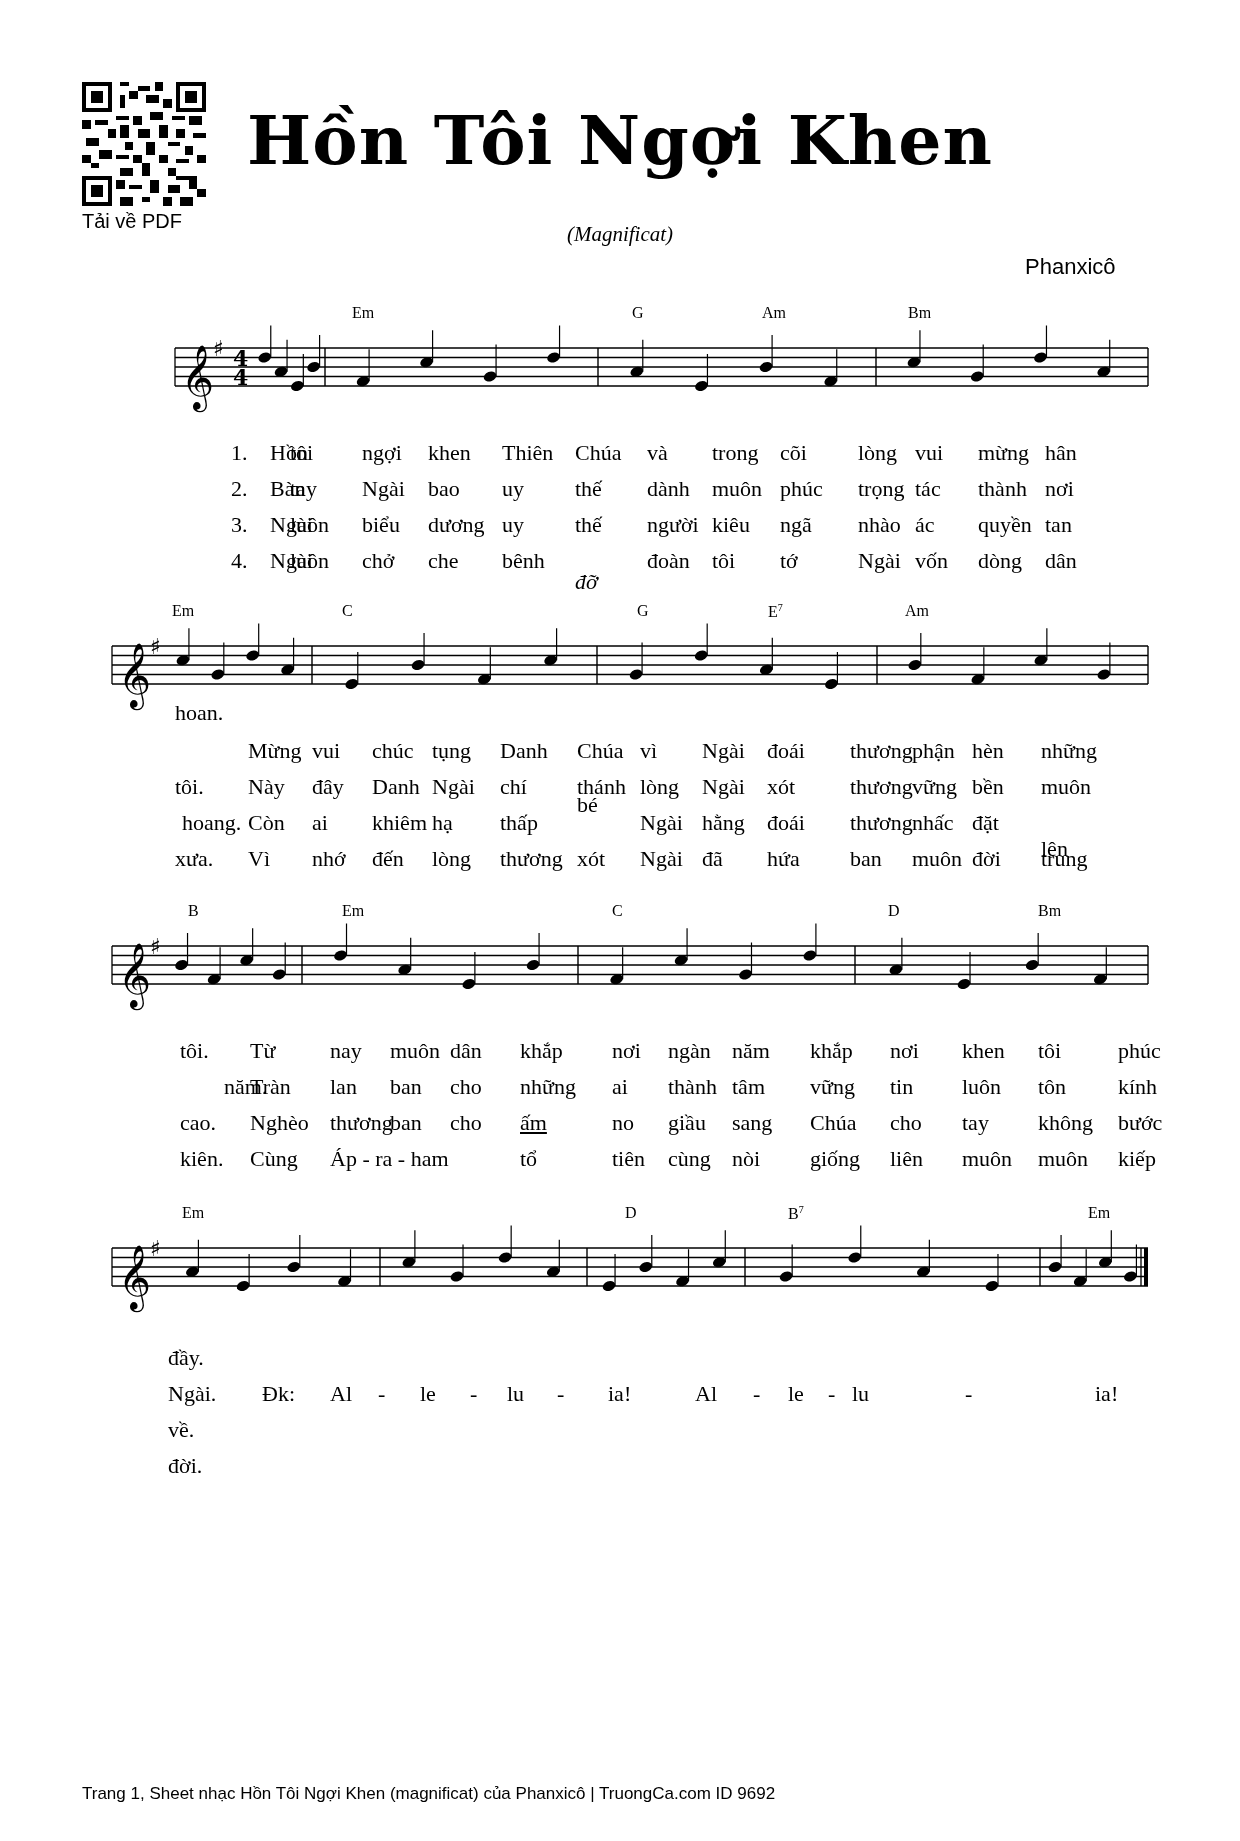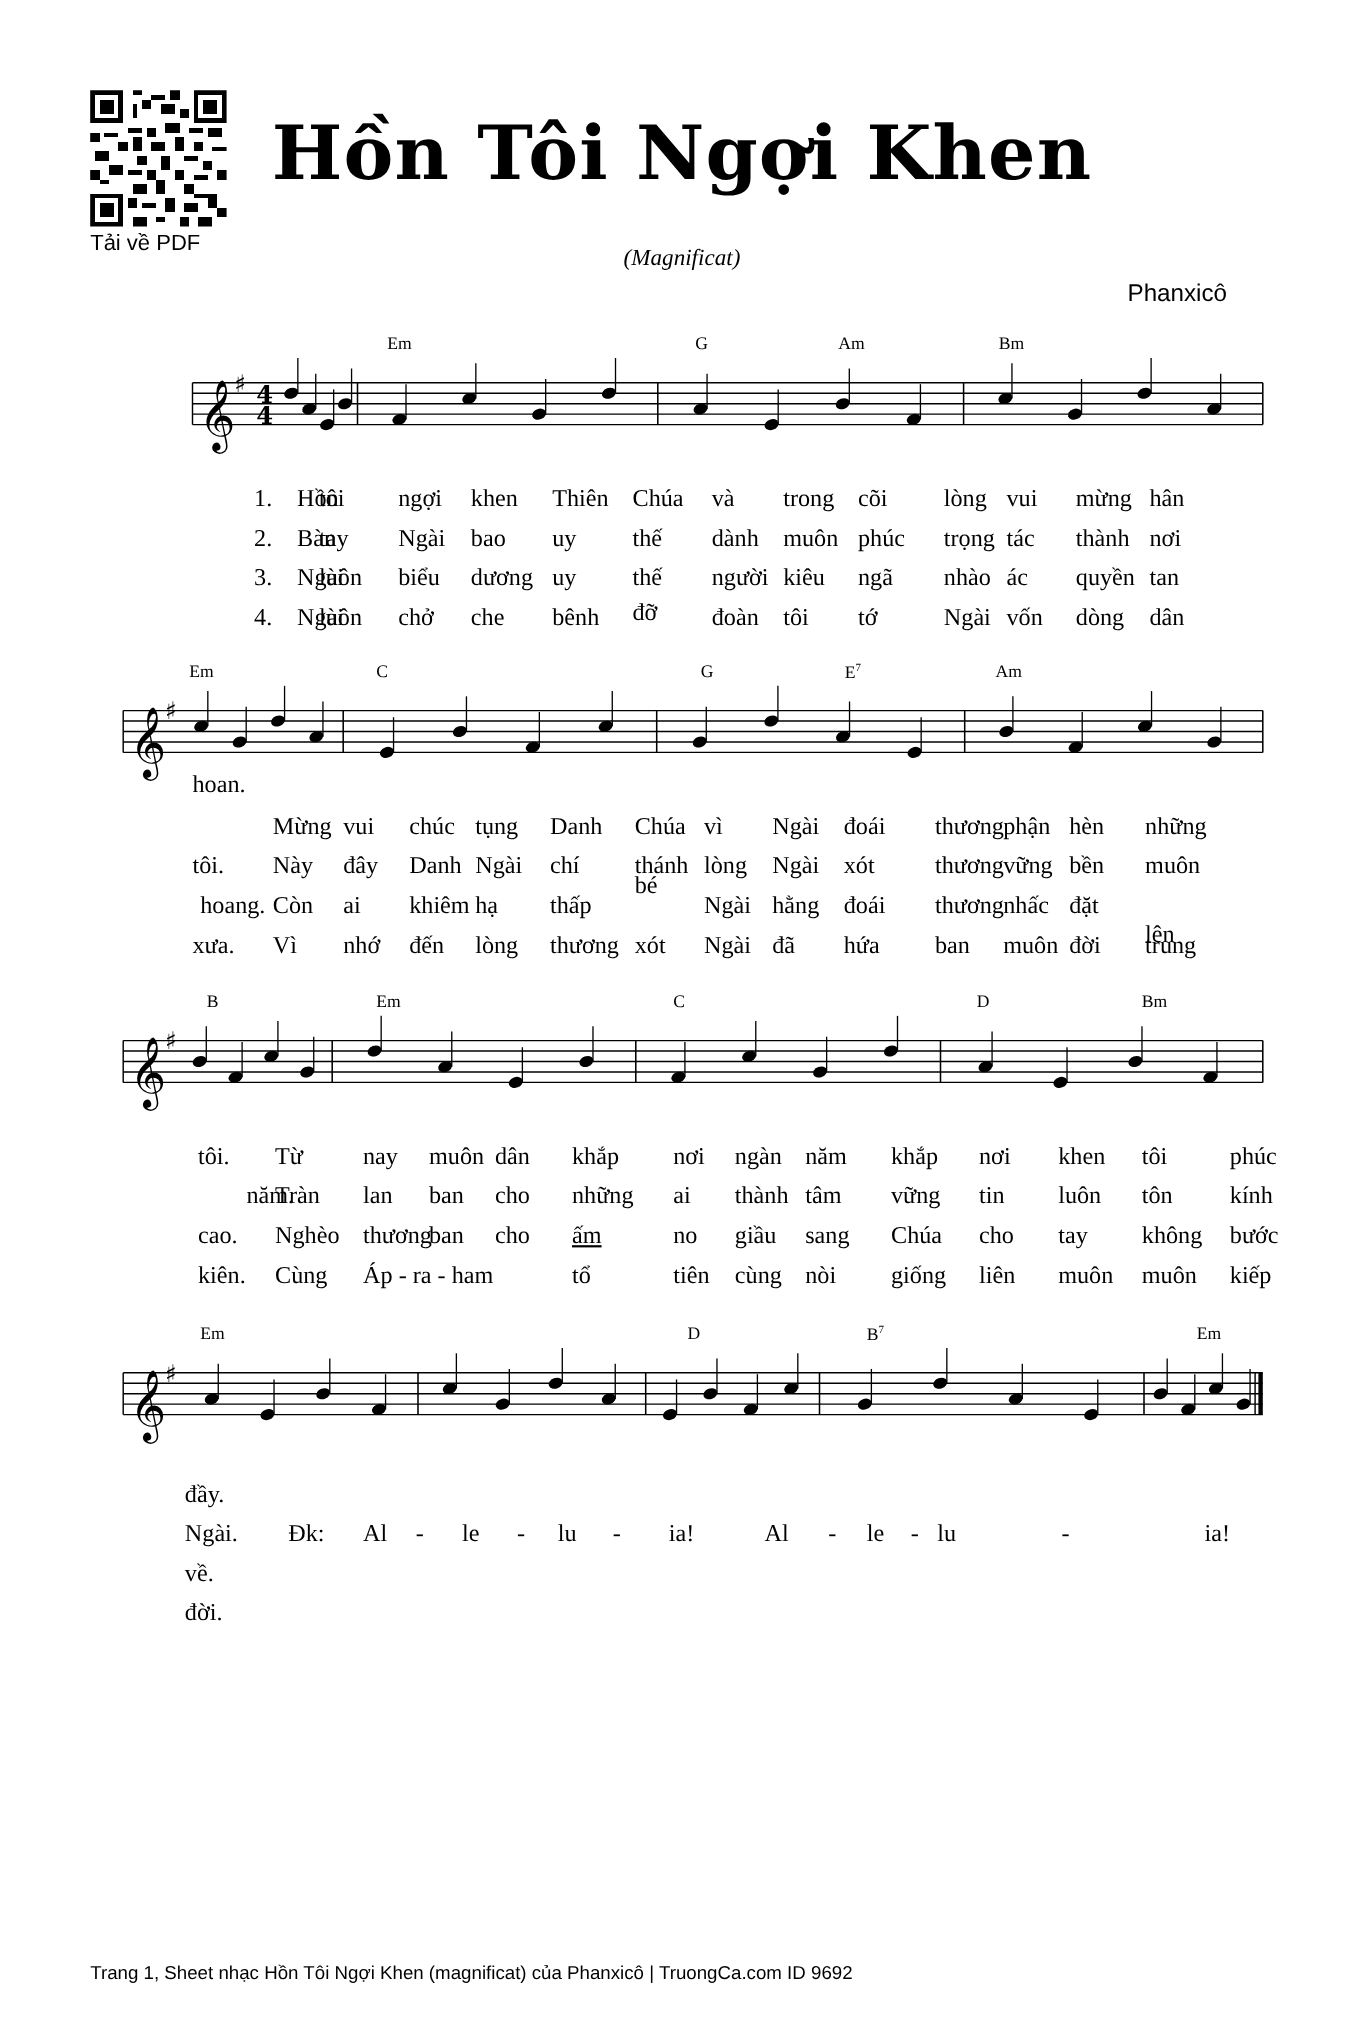--- a/index.html
+++ b/index.html
@@ -180,21 +180,21 @@
     <div class="abs lyric" style="left: 858px; top: 512px;">nhào</div>
     <div class="abs lyric" style="left: 915px; top: 512px;">ác</div>
     <div class="abs lyric" style="left: 978px; top: 512px;">quyền</div>
     <div class="abs lyric" style="left: 1045px; top: 512px;">tan</div>
     <div class="abs lyric" style="left: 231px; top: 548px;">4.</div>
     <div class="abs lyric" style="left: 270px; top: 548px;">Ngài</div>
     <div class="abs lyric" style="left: 290px; top: 548px;">luôn</div>
     <div class="abs lyric" style="left: 362px; top: 548px;">chở</div>
     <div class="abs lyric" style="left: 428px; top: 548px;">che</div>
     <div class="abs lyric" style="left: 502px; top: 548px;">bênh</div>
-    <div class="abs lyric" style="left: 575px; top: 544px;">đỡ</div>
+    <div class="abs lyric" style="left: 575px; top: 569px; font-style: italic;">đỡ</div>
     <div class="abs lyric" style="left: 647px; top: 548px;">đoàn</div>
     <div class="abs lyric" style="left: 712px; top: 548px;">tôi</div>
     <div class="abs lyric" style="left: 780px; top: 548px;">tớ</div>
     <div class="abs lyric" style="left: 858px; top: 548px;">Ngài</div>
     <div class="abs lyric" style="left: 915px; top: 548px;">vốn</div>
     <div class="abs lyric" style="left: 978px; top: 548px; text-align: center;">dòng</div>
     <div class="abs lyric" style="left: 1045px; top: 548px;">dân</div>
     <svg class="staff" width="1240" height="1841" style="left: 0px; top: 0px;">
       <line x1="112" y1="646" x2="1148" y2="646" stroke="#000" stroke-width="1.3"></line>
       <line x1="112" y1="655.5" x2="1148" y2="655.5" stroke="#000" stroke-width="1.3"></line>

